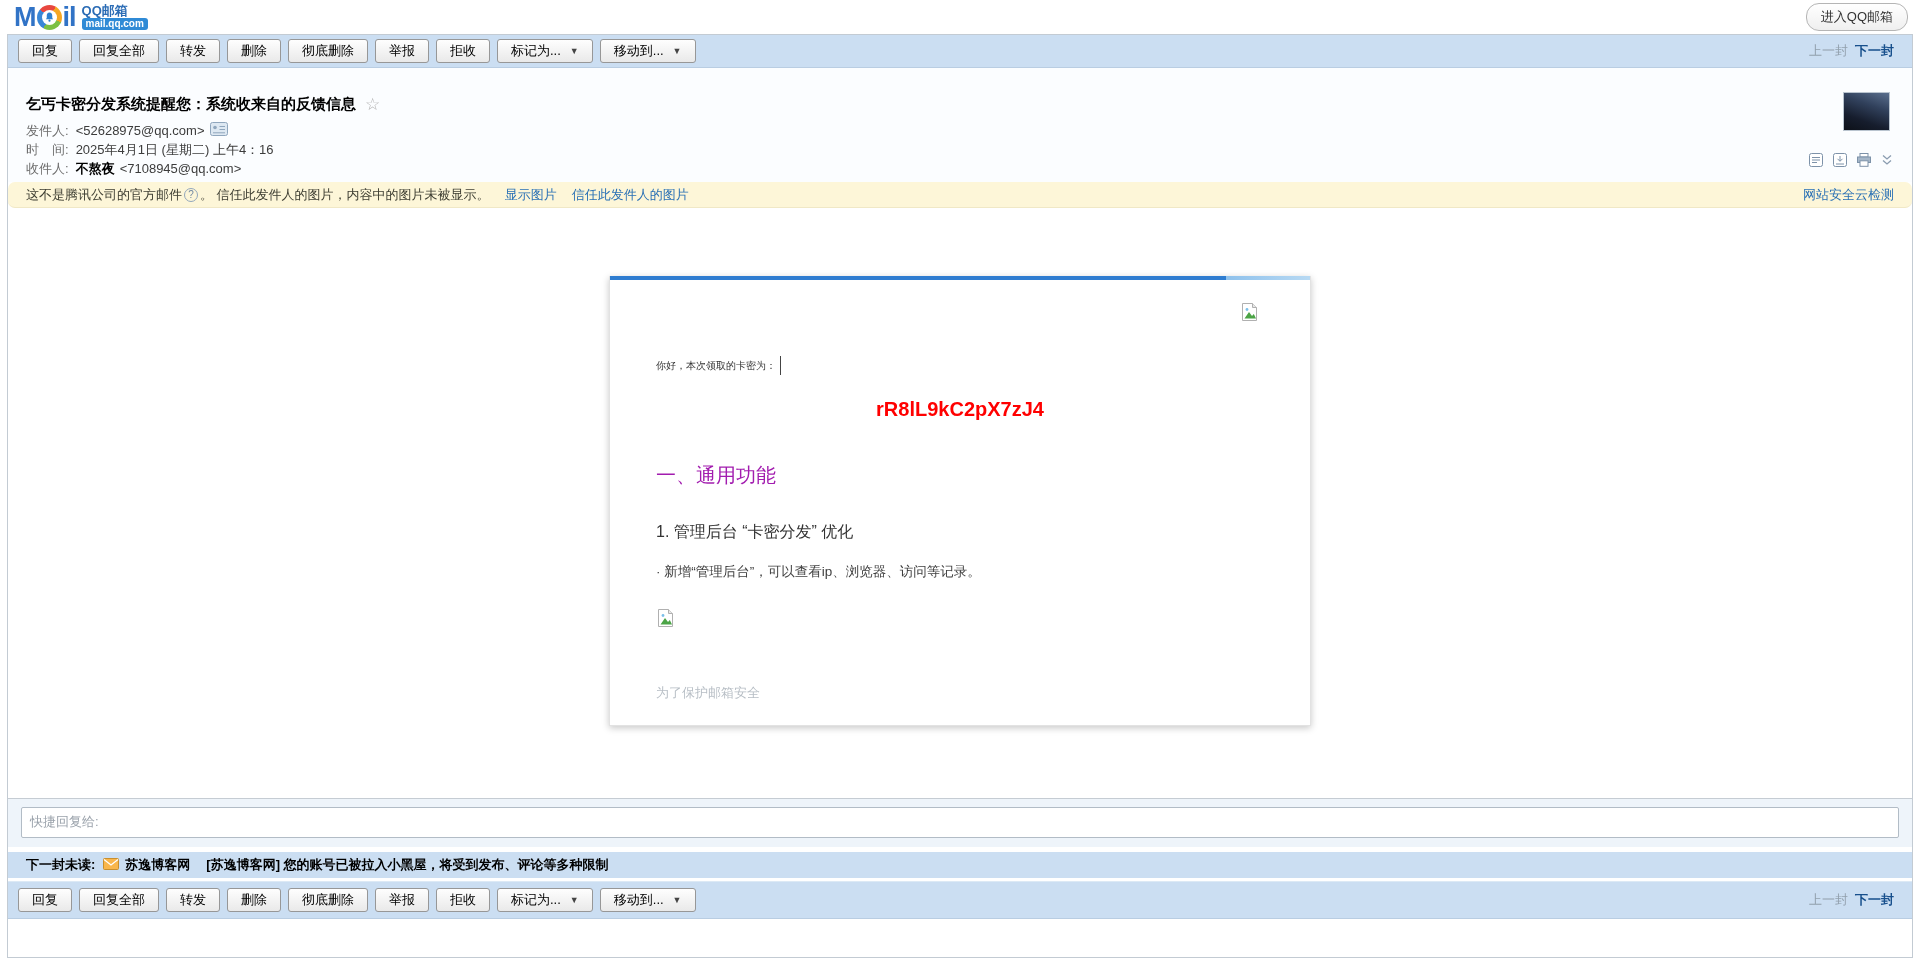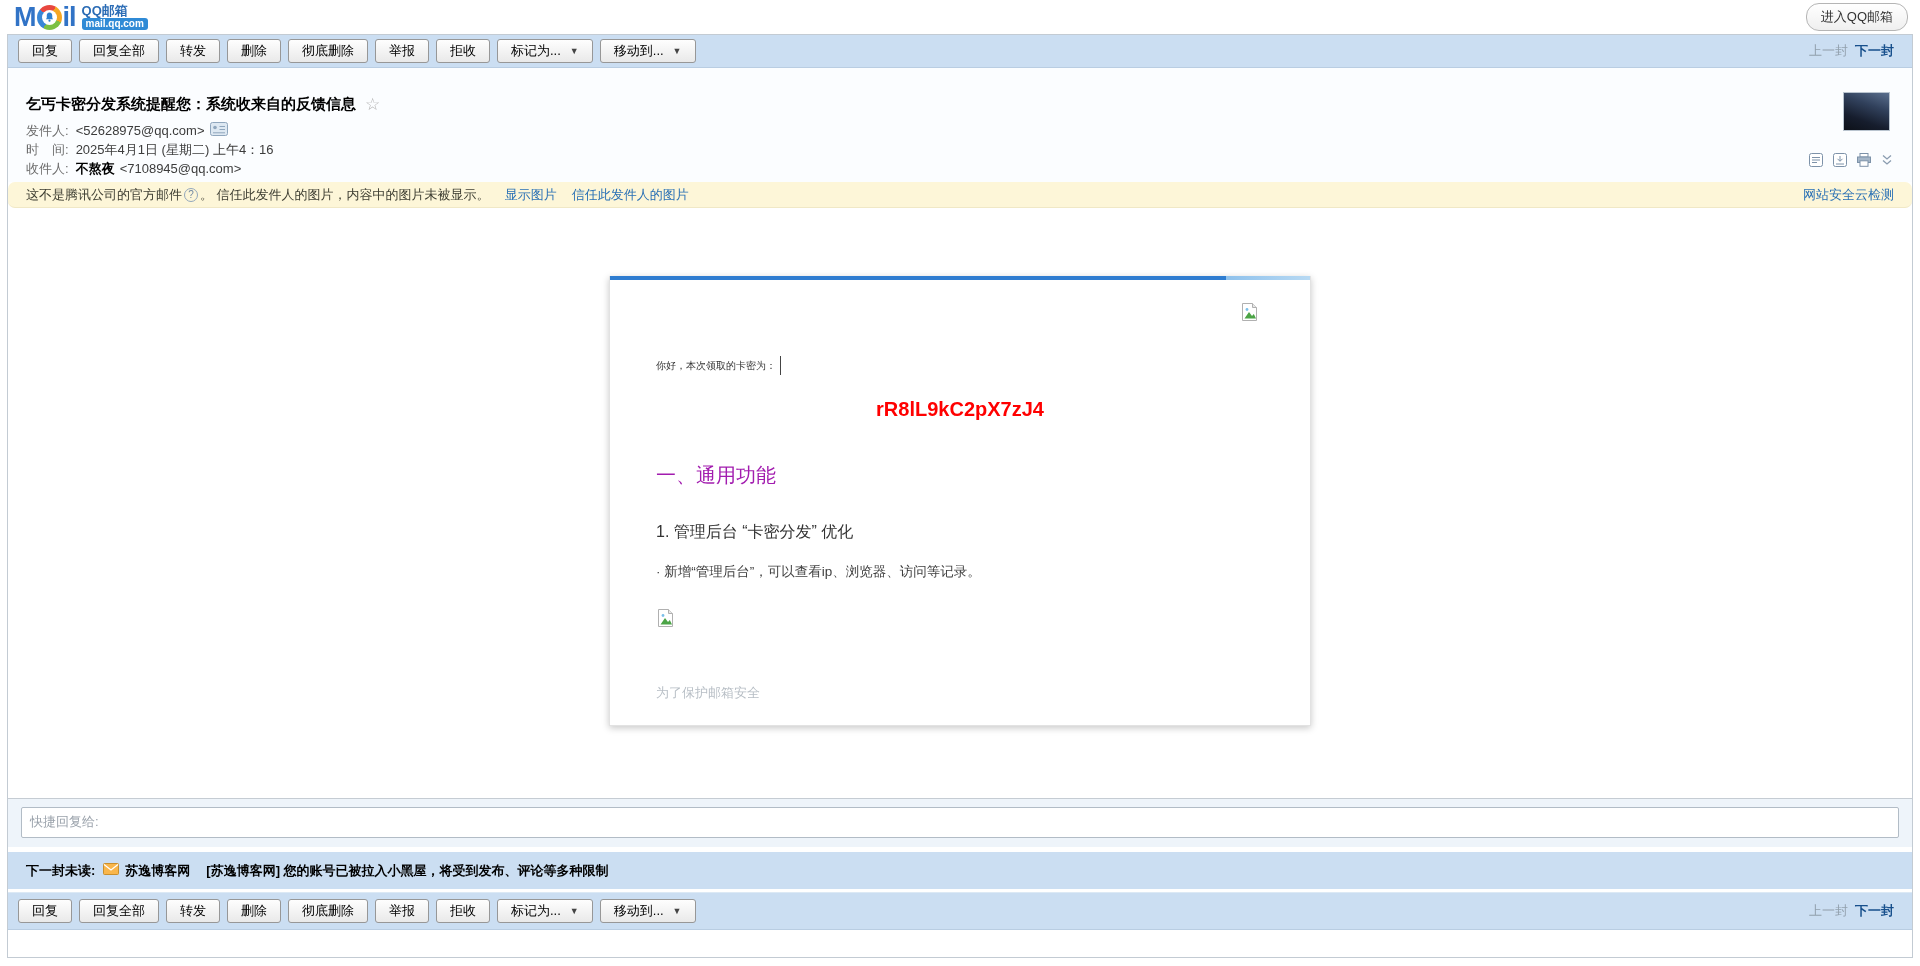--- a/index.html
+++ b/index.html
@@ -73,21 +73,21 @@
   .signature { margin-top:52px; font-size:13px; color:#b7bec5; }
 
   
   .reply-section { border-top:1px solid #c5ccd3; background:#eef4fa; padding:8px 13px; height:49px; flex:0 0 auto; }
   .reply-input { width:100%; height:31px; border:1px solid #b2bcc6; border-radius:2px; background:#fff; font-family:inherit; font-size:13px; color:#6d28d9; padding:5px 8px; resize:none; outline:none; }
   .reply-input::placeholder { color:#9aa2ab; }
   .gap-white { height:5px; background:#fff; flex:0 0 auto; }
   .gap-thin { height:3px; background:#fff; flex:0 0 auto; }
 
   
-  .next-unread { background:#cbdef2; height:37px; display:flex; align-items:center; padding:5px 18px; font-size:13px; font-weight:bold; color:#000; cursor:pointer; flex:0 0 auto; }
+  .next-unread { background:#cbdef2; height:26px; display:flex; align-items:center; padding:5px 18px; font-size:13px; font-weight:bold; color:#000; cursor:pointer; flex:0 0 auto; }
   .nu-label { margin-right:8px; }
   .nu-sender { margin-left:6px; }
   .nu-subject { margin-left:16px; }
 
   .bottom-space { flex:1; background:#fff; }
 </style>
 </head>
 <body>
 
 <div class="topbar">

